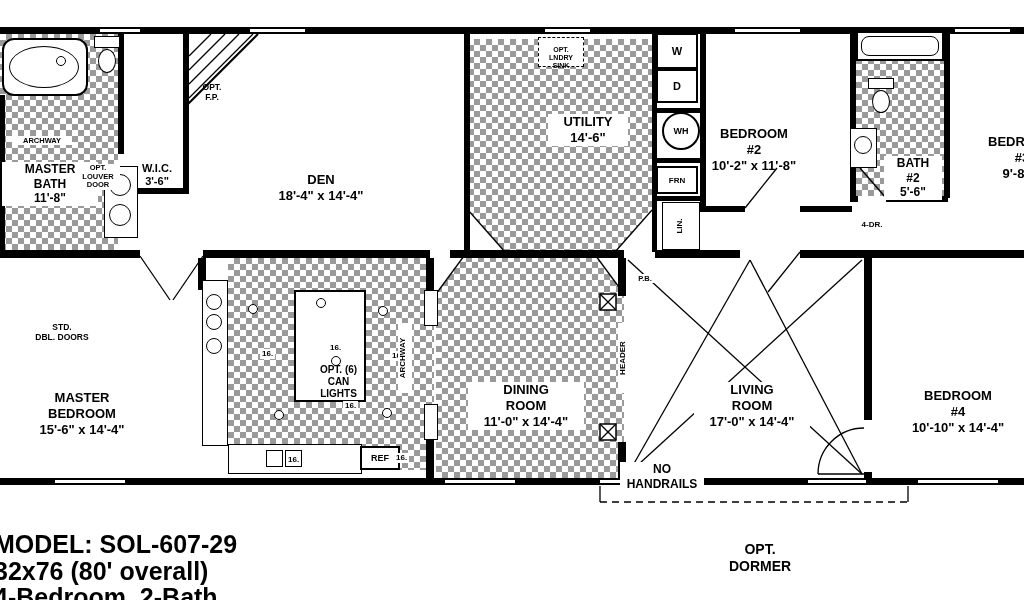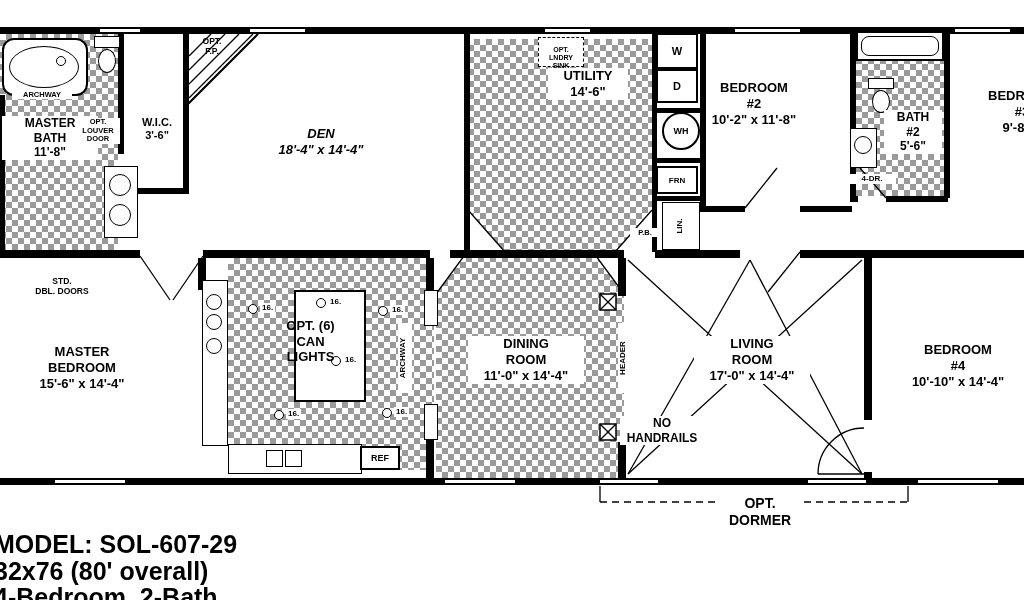--- a/index.html
+++ b/index.html
@@ -9,21 +9,21 @@
         background-size:12px 12px;}
   .wall{position:absolute;background:#000;}
   .win{position:absolute;height:7px;background:#fff;border-top:2px solid #000;
        border-bottom:2px solid #000;box-sizing:border-box;}
   .fix{position:absolute;background:#fff;border:2px solid #000;box-sizing:border-box;
        display:flex;align-items:center;justify-content:center;font-weight:bold;}
   .thin{border-width:1.5px;}
   .hair{border-width:1.2px;}
   .circ{border-radius:50%;}
   .lbl{position:absolute;font-weight:bold;font-size:13px;line-height:1.22;text-align:center;
-       white-space:pre-line;}
+       white-space:pre-line;margin-top:46px;}
   .onTile{background:#fff;padding:0 2px;}
   .vlbl{position:absolute;font-weight:bold;font-size:8px;text-align:center;
         transform:rotate(-90deg);white-space:nowrap;background:#fff;}
   .dashedbox{position:absolute;border:1.5px dashed #000;background:#fff;box-sizing:border-box;
         font-weight:bold;text-align:center;white-space:pre-line;}
   .tb{position:absolute;font-weight:bold;font-size:25px;line-height:1.06;white-space:nowrap;}
   svg{position:absolute;left:0;top:0;}
 </style>
 </head>
 <body>
@@ -191,42 +191,42 @@
 
   <div class="lbl onTile" style="left:2px;top:116px;width:92px;font-size:12px;">MASTER
 BATH
 11'-8"</div>
   <div class="lbl onTile" style="left:12px;top:90px;width:56px;font-size:7.5px;">ARCHWAY</div>
   <div class="lbl onTile" style="left:76px;top:118px;width:40px;font-size:7.5px;line-height:1.15;">OPT.
 LOUVER
 DOOR</div>
   <div class="lbl" style="left:124px;top:116px;width:66px;font-size:11px;">W.I.C.
 3'-6"</div>
-  <div class="lbl" style="left:256px;top:126px;width:130px;font-style:italic;">DEN
+  <div class="lbl" style="left:256px;top:126px;width:130px;">DEN
 18'-4" x 14'-4"</div>
   <div class="lbl" style="left:194px;top:36px;width:36px;font-size:8.5px;">OPT.
 F.P.</div>
   <div class="lbl onTile" style="left:548px;top:68px;width:76px;">UTILITY
 14'-6"</div>
   <div class="lbl" style="left:700px;top:80px;width:108px;">BEDROOM
 #2
 10'-2" x 11'-8"</div>
   <div class="lbl onTile" style="left:884px;top:110px;width:54px;font-size:12px;">BATH
 #2
 5'-6"</div>
   <div class="lbl onTile" style="left:848px;top:174px;width:44px;font-size:8px;">4-DR.</div>
   <div class="lbl" style="left:952px;top:88px;width:140px;">BEDROOM
 #3
 9'-8" x</div>
   <div class="lbl" style="left:22px;top:276px;width:80px;font-size:8.5px;">STD.
 DBL. DOORS</div>
   <div class="lbl" style="left:16px;top:344px;width:132px;">MASTER
 BEDROOM
 15'-6" x 14'-4"</div>
-  <div class="lbl" style="left:280px;top:318px;width:61px;font-size:13px;line-height:1.2;">OPT. (6)
+  <div class="lbl" style="left:308px;top:318px;width:61px;font-size:10px;line-height:1.2;">OPT. (6)
 CAN LIGHTS</div>
   <div class="lbl onTile" style="left:468px;top:336px;width:112px;">DINING
 ROOM
 11'-0" x 14'-4"</div>
   <div class="lbl onTile" style="left:694px;top:336px;width:112px;">LIVING
 ROOM
 17'-0" x 14'-4"</div>
   <div class="lbl" style="left:898px;top:342px;width:120px;">BEDROOM
 #4
 10'-10" x 14'-4"</div>

